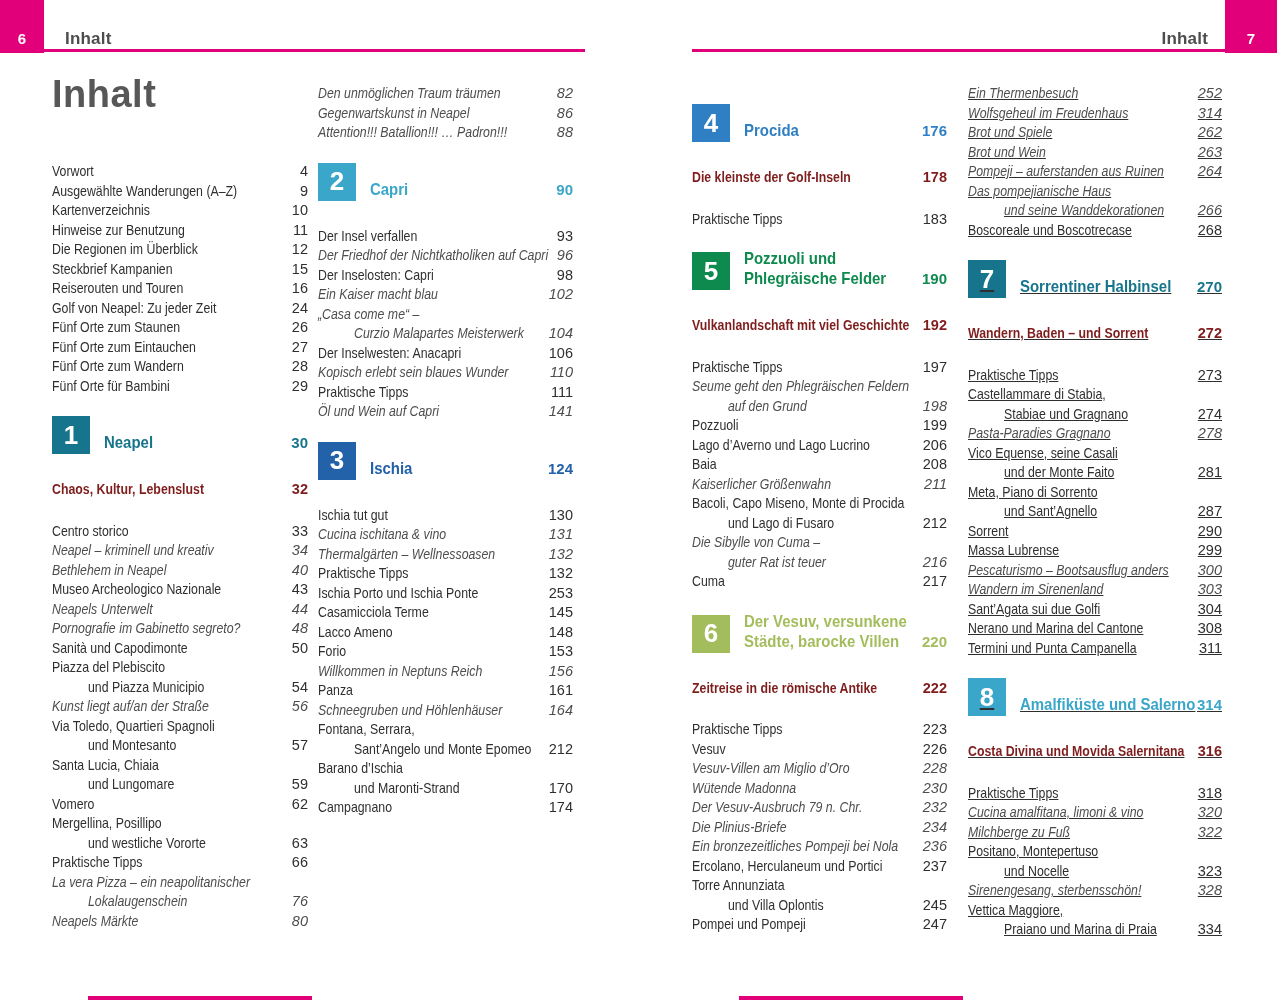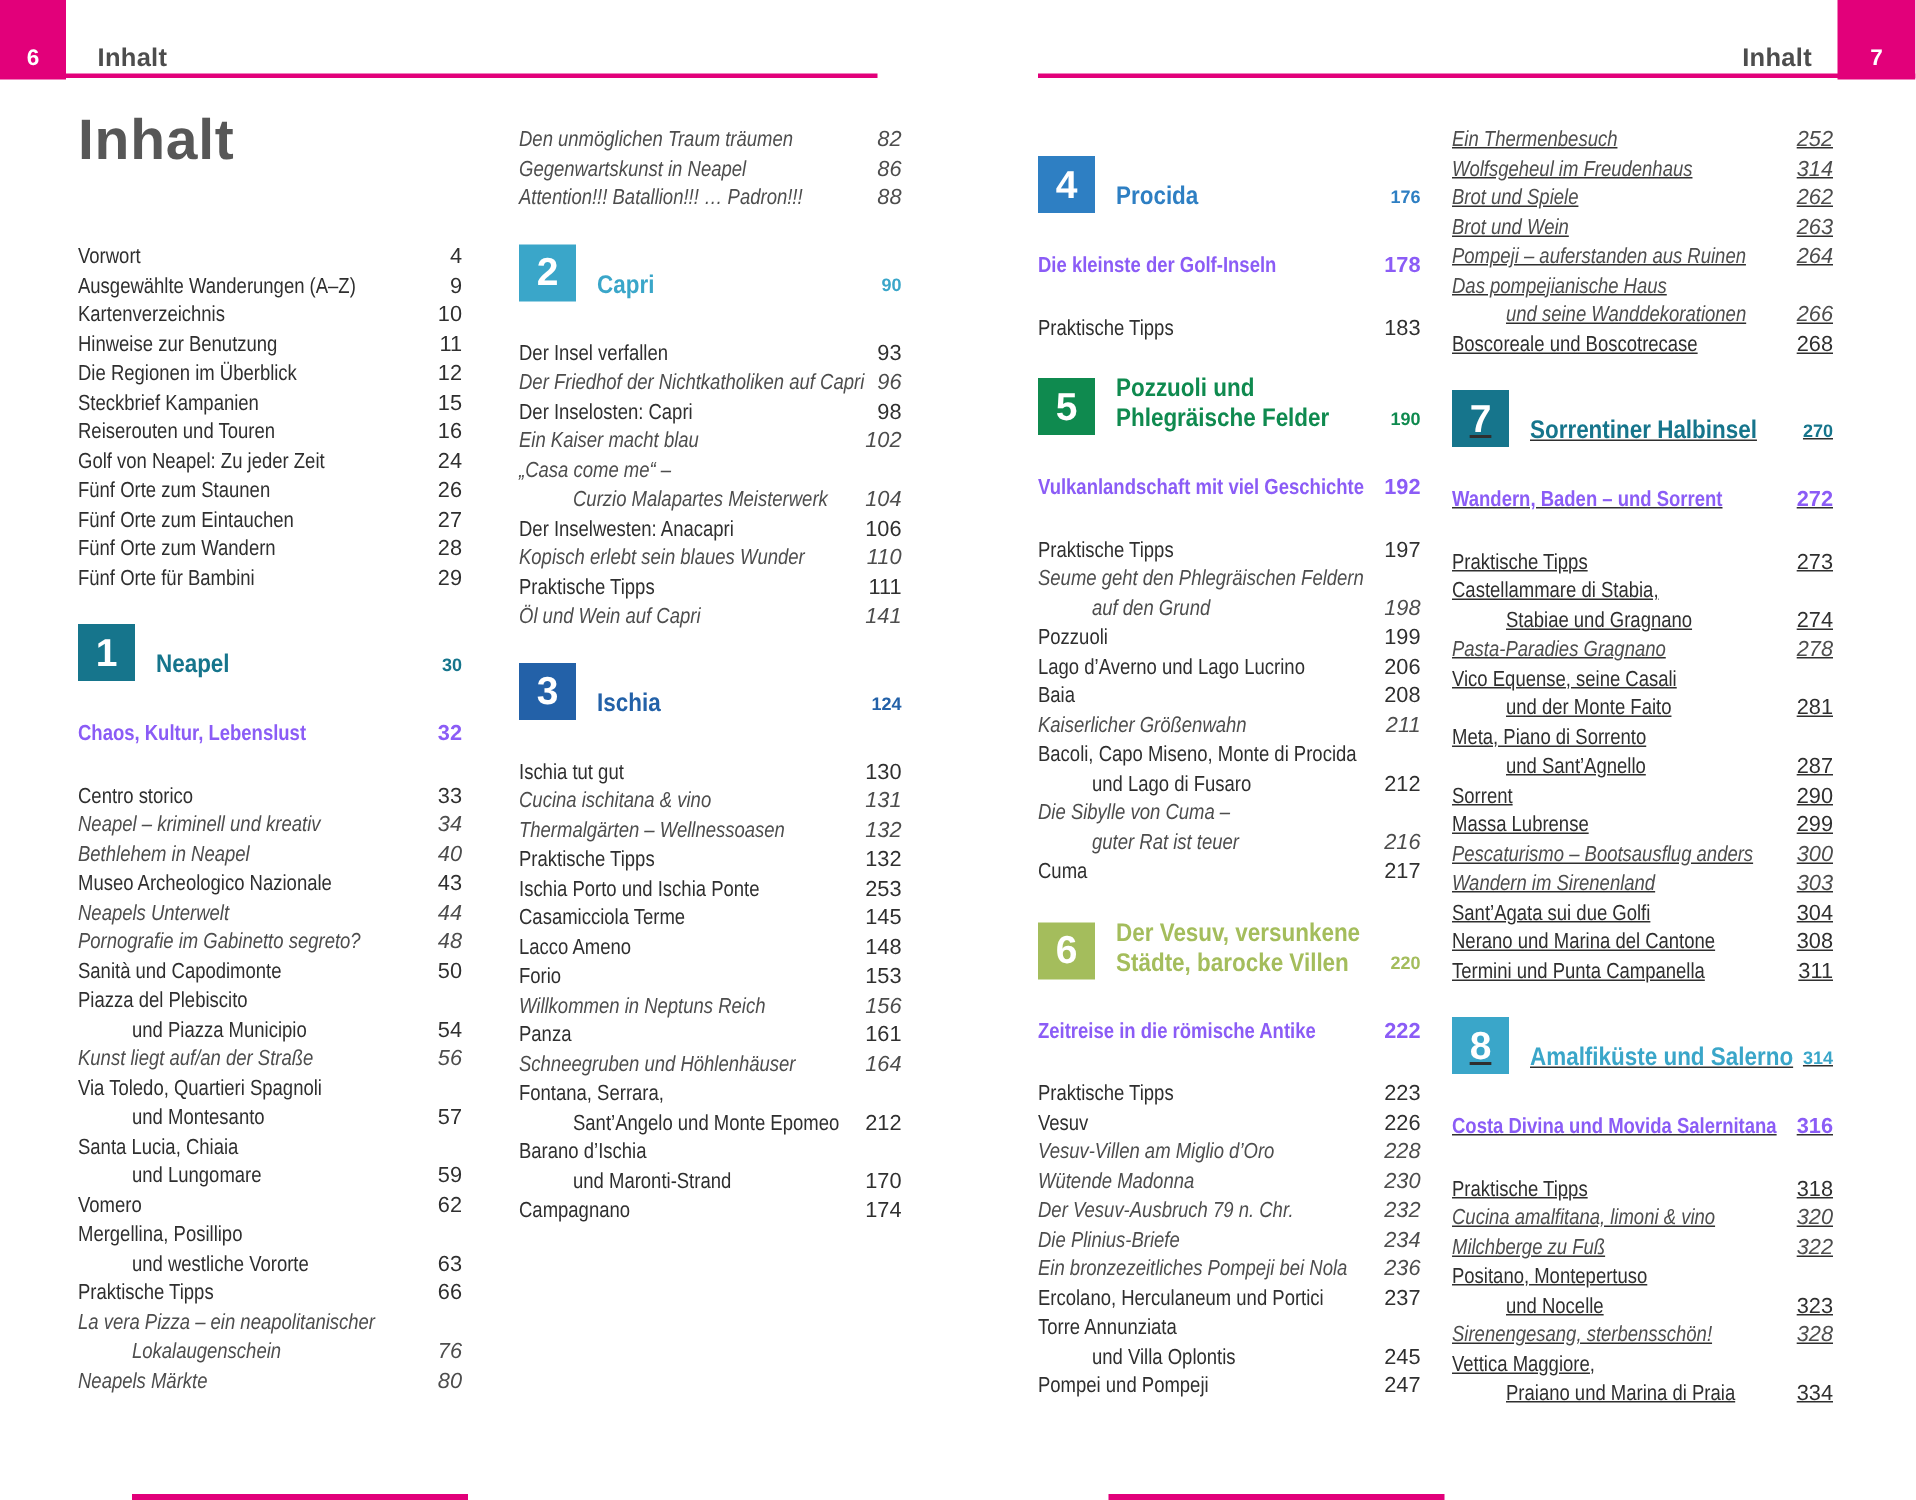--- a/index.html
+++ b/index.html
@@ -19,40 +19,40 @@
   #hdr-line-left{left:0;width:585px;}
   #hdr-line-right{left:692px;width:585px;}
   .bot-line{position:absolute;top:996px;height:4px;}
   #bot-line-left{left:88px;width:224px;}
   #bot-line-right{left:739px;width:224px;}
   
   .bigtitle{font-size:38px;line-height:40px;font-weight:bold;color:#575757;margin:0 0 48px 0;letter-spacing:0.5px;}
   
   .col{position:absolute;top:84px;}
   #col1{left:52px;width:256px;top:74px;}
-  #col2{left:346px;width:255px;}
+  #col2{left:318px;width:255px;}
   #col3{left:692px;width:255px;}
   #col4{left:968px;width:254px;text-decoration:underline;}
   
   .rowsblock{margin:0;}
   .subtitle{margin-bottom:22px;}
   .row{display:flex;align-items:baseline;font-size:14.5px;line-height:19.5px;}
   .row .t{flex:1 1 auto;min-width:0;white-space:nowrap;transform:scaleX(0.85);transform-origin:left center;}
   .row .p{flex:0 0 auto;text-align:right;padding-left:4px;}
   .s-n{color:#2f2f2f;}
   .s-i{color:#4d4d4d;font-style:italic;}
-  .s-g{color:#8b5cf6;font-weight:bold;}
+  .s-g{color:#7f1d1d;font-weight:bold;}
   .ind{padding-left:36px;}
   
   .chapter{display:flex;align-items:flex-end;margin-top:20px;margin-bottom:26px;}
   .chapbox{flex:0 0 38px;width:38px;height:38px;display:flex;align-items:center;justify-content:center;
     color:#fff;font-weight:bold;font-size:26px;}
   .chaptitle{flex:1 1 auto;min-width:0;margin-left:14px;font-weight:bold;font-size:17px;line-height:20px;
     padding-bottom:1px;white-space:nowrap;transform:scaleX(0.88);transform-origin:left bottom;}
-  .chappage{flex:0 0 auto;font-weight:bold;font-size:12px;line-height:20px;padding-bottom:1px;text-align:right;}
+  .chappage{flex:0 0 auto;font-weight:bold;font-size:15px;line-height:20px;padding-bottom:1px;text-align:right;}
 </style>
 </head>
 <body>
 
 <div class="hdr-badge" id="hdr-badge-left" style="background: rgb(226, 0, 122);">6</div>
 <div class="hdr-label" id="hdr-label-left">Inhalt</div>
 <div class="hdr-line" id="hdr-line-left" style="background: rgb(226, 0, 122);"></div>
 
 <div class="hdr-label" id="hdr-label-right">Inhalt</div>
 <div class="hdr-badge" id="hdr-badge-right" style="background: rgb(226, 0, 122);">7</div>

